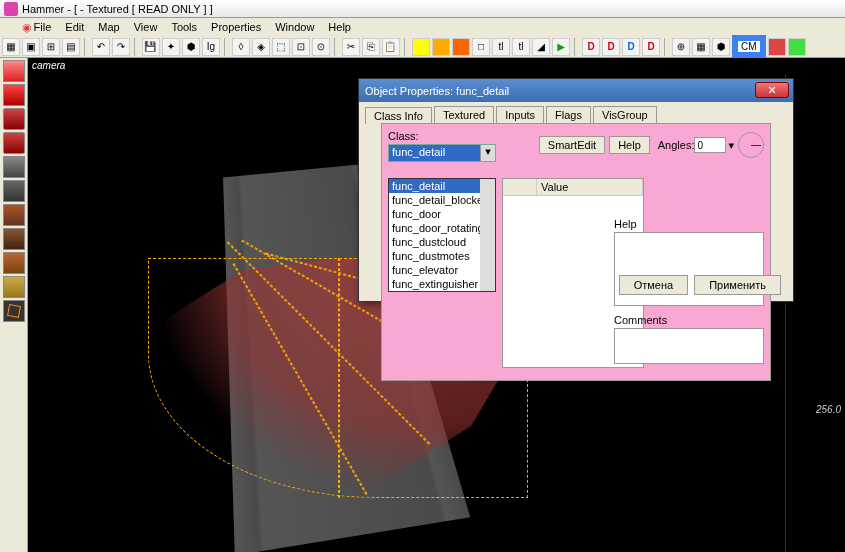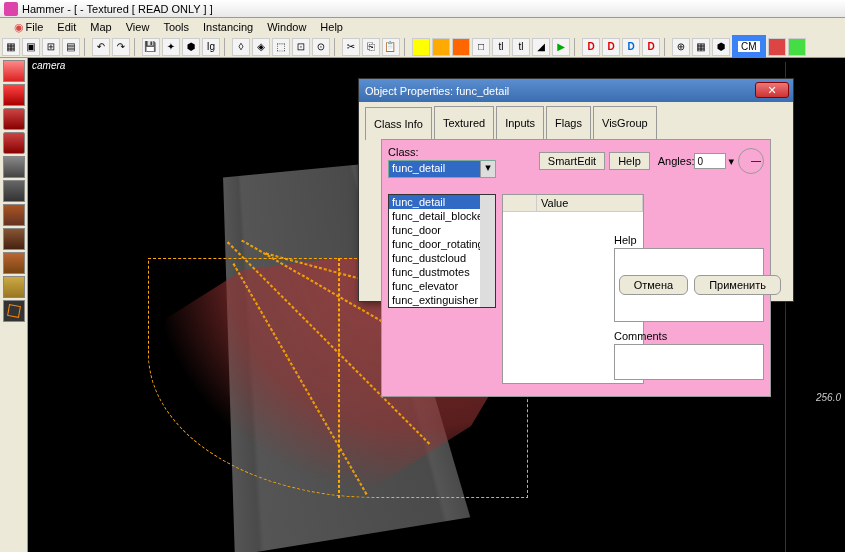--- a/index.html
+++ b/index.html
@@ -1,20 +1,20 @@
 <!DOCTYPE html>
 <html><head>
 <meta charset="utf-8">
 <style>
 * { margin: 0; padding: 0; box-sizing: border-box; font-family: Tahoma, sans-serif; font-size: 11px; }
 body { background: #ece9d8; width: 845px; height: 552px; overflow: hidden; position: relative; }
 
 .titlebar { background: linear-gradient(#fff,#e8e8e8); height: 18px; display: flex; align-items: center; padding: 0 4px; border-bottom: 1px solid #999; }
 .titlebar .icon { width: 14px; height: 14px; margin-right: 4px; background: #d4a; border-radius: 2px; }
-.menubar { height: 18px; background: #ece9d8; display: flex; align-items: center; padding: 0 8px; gap: 2px; }
+.menubar { height: 18px; background: #ece9d8; display: flex; align-items: center; padding: 0 16px; gap: 2px; }
 .menubar .mi { padding: 1px 6px; cursor: default; }
 .menubar .mi:first-child::before { content: "◉"; margin-right: 2px; color: #d44; }
 
 .toolbar { height: 22px; background: #ece9d8; border-bottom: 1px solid #999; display: flex; align-items: center; padding: 0 2px; gap: 2px; }
 .tbtn { width: 18px; height: 18px; border: 1px solid #ccc; background: #f4f4f4; display: flex; align-items: center; justify-content: center; font-size: 10px; }
 .tsep { width: 4px; height: 18px; border-left: 1px solid #aaa; margin: 0 2px; }
 .tlbl { padding: 0 3px; font-size: 10px; background: #fff; border: 6px solid #3b82f6; }
 
 .workspace { position: absolute; top: 58px; left: 0; right: 0; bottom: 0; display: flex; }
 .toolpal { width: 28px; background: #ece9d8; border-right: 1px solid #999; display: flex; flex-direction: column; align-items: center; gap: 2px; padding-top: 2px; }
@@ -30,28 +30,28 @@
 .tb-clp { background: linear-gradient(#ca4,#972); }
 .tb-vtx { background: #333; position: relative; }
 .tb-vtx::after { content: ""; position: absolute; inset: 4px; border: 1px solid #f80; transform: rotate(10deg); }
 
 .viewport { flex: 1; background: #000; position: relative; overflow: hidden; font-style: italic; }
 .vplabel { position: absolute; top: 2px; left: 4px; color: #fff; font-size: 10px; }
 .road { position: absolute; top: 50px; left: 200px; width: 180px; height: 400px; background: linear-gradient(90deg,#555 0%,#4a4a4a 10%,#555 12%,#4a4a4a 88%,#555 90%,#4a4a4a 100%); transform: perspective(400px) rotateX(30deg) rotateZ(-8deg); }
 .curve { position: absolute; top: 200px; left: 120px; width: 380px; height: 240px; }
 .curvefill { position: absolute; inset: 0; background: radial-gradient(ellipse at 70% 0%, rgba(180,60,60,0.7) 0%, rgba(150,50,50,0.6) 50%, transparent 70%); clip-path: polygon(50% 0%, 100% 0%, 100% 30%, 85% 70%, 60% 95%, 30% 100%, 10% 85%, 0% 55%, 5% 25%, 25% 5%); }
 .wire { position: absolute; border: 1px dashed #fa0; }
-.ruler { position: absolute; top: 4px; right: 0; width: 60px; bottom: 0; background: #000; border-left: 1px solid #333; }
+.ruler { position: absolute; top: 16px; right: 0; width: 60px; bottom: 0; background: #000; border-left: 1px solid #333; }
 .rlbl { position: absolute; right: 4px; color: #ccc; font-size: 10px; }
 
 .dialog { position: absolute; top: 78px; left: 358px; width: 436px; height: 224px; background: #ece9d8; border: 1px solid #333; box-shadow: 2px 2px 8px rgba(0,0,0,0.5); }
 .dlg-title { height: 23px; background: linear-gradient(#5a8ed0,#3a6eb0); color: #fff; display: flex; align-items: center; padding: 0 6px; position: relative; }
 .dlg-close { position: absolute; right: 4px; top: 3px; width: 34px; height: 16px; background: linear-gradient(#e77,#c33); border: 1px solid #800; border-radius: 3px; color: #fff; text-align: center; line-height: 14px; }
 .dlg-tabs { display: flex; padding: 4px 6px 0; gap: 0; }
-.tab { padding: 10px 8px; border: 1px solid #999; border-bottom: none; background: #ece9d8; margin-right: 2px; }
+.tab { padding: 2px 8px; border: 1px solid #999; border-bottom: none; background: #ece9d8; margin-right: 2px; }
 .tab.active { background: #ece9d8; position: relative; top: 1px; }
 .dlg-body { border: 1px solid #999; margin: 0 22px 6px; padding: 6px; height: 258px; position: relative; background: #f9a8d4; }
 
 .class-lbl { display: block; margin-bottom: 2px; }
 .combo { width: 108px; height: 18px; border: 1px solid #7a9; background: #fff; position: relative; }
 .combo-sel { background: #316ac5; color: #fff; padding: 1px 3px; height: 16px; }
 .combo-btn { position: absolute; right: 0; top: 0; width: 15px; height: 16px; background: #ddd; border-left: 1px solid #999; text-align: center; }
 .dropdown { position: absolute; top: 54px; left: 6px; width: 108px; background: #fff; border: 1px solid #333; z-index: 10; }
 .dd-item { padding: 1px 3px; }
 .dd-item.sel { background: #316ac5; color: #fff; }
@@ -68,37 +68,37 @@
 .angle-circ::after { content: ""; position: absolute; top: 12px; left: 12px; width: 10px; height: 1px; background: #333; }
 .angle-in { width: 32px; height: 16px; border: 1px solid #999; background: #fff; font-size: 10px; padding: 0 2px; }
 
 .help-box { position: absolute; top: 94px; right: 6px; width: 150px; }
 .help-lbl { margin-bottom: 2px; }
 .help-area { width: 150px; height: 74px; border: 1px solid #999; background: #fff; }
 .cmt-box { position: absolute; top: 190px; right: 6px; width: 150px; }
 .cmt-area { width: 150px; height: 36px; border: 1px solid #999; background: #fff; }
 
 .dlg-footer { position: absolute; bottom: 6px; right: 12px; display: flex; gap: 6px; }
-.dlg-footer .btn { padding: 3px 14px; border-radius: 6px; }
+.dlg-footer .btn { padding: 3px 14px; }
 </style>
 </head>
 <body>
 
 <div class="titlebar">
   <span class="icon"></span>
   <span>Hammer - [ - Textured [ READ ONLY ] ]</span>
 </div>
 
 <div class="menubar">
   <span class="mi">File</span>
   <span class="mi">Edit</span>
   <span class="mi">Map</span>
   <span class="mi">View</span>
   <span class="mi">Tools</span>
-  <span class="mi">Instancing</span>
+  <span class="mi">Properties</span>
   <span class="mi">Window</span>
   <span class="mi">Help</span>
 </div>
 
 <div class="toolbar">
   <span class="tbtn">▦</span>
   <span class="tbtn">▣</span>
   <span class="tbtn">⊞</span>
   <span class="tbtn">▤</span>
   <span class="tsep"></span>

